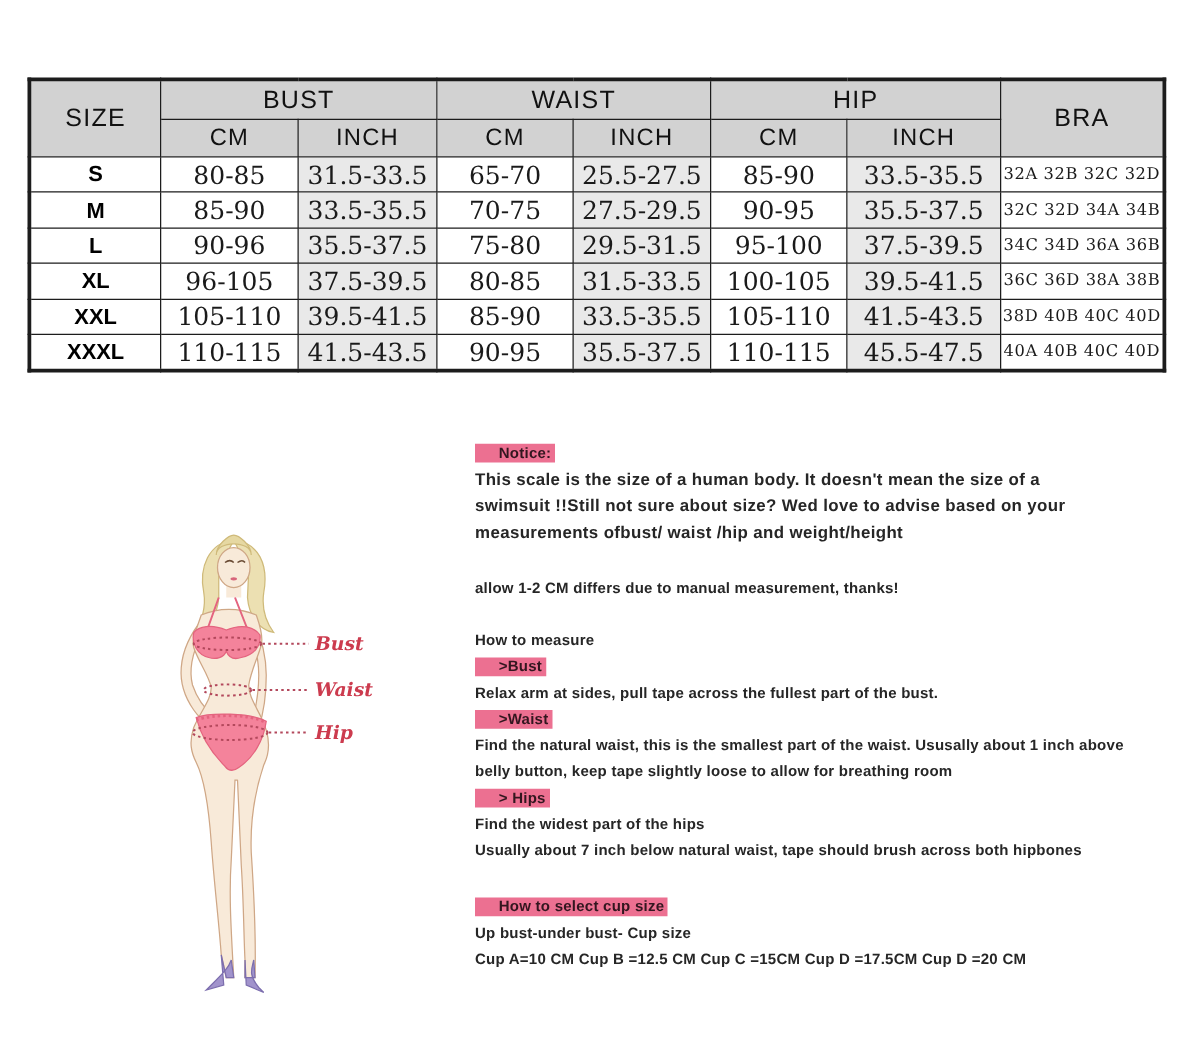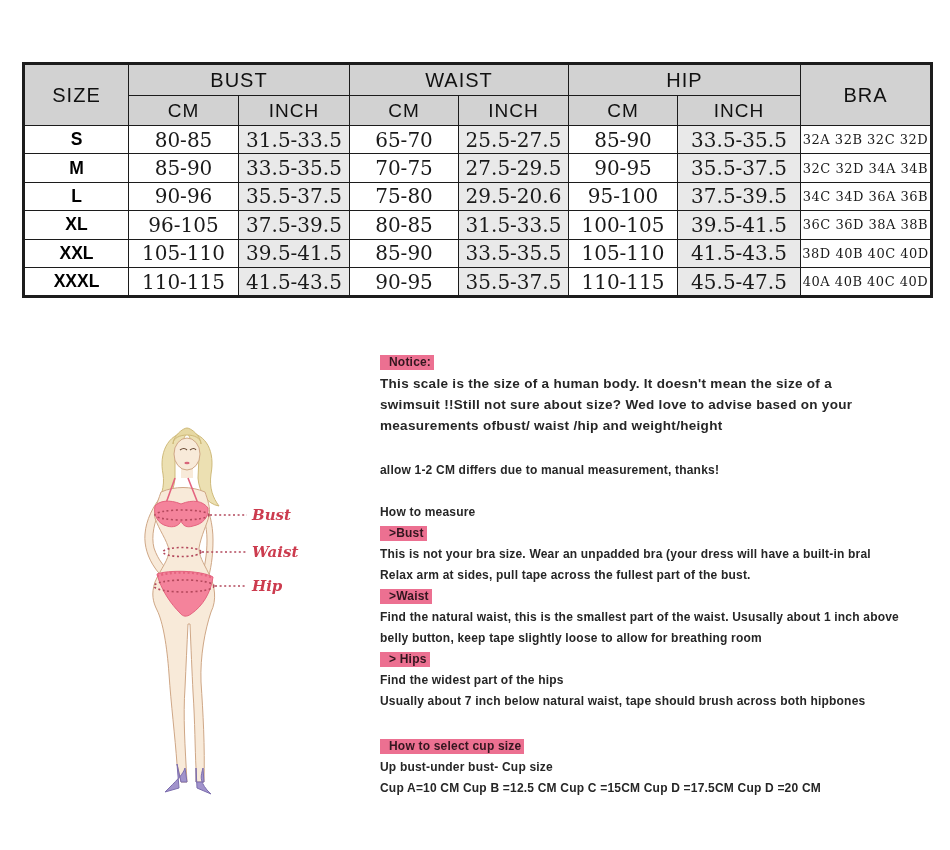--- a/index.html
+++ b/index.html
@@ -22,21 +22,21 @@
   .size-chart td.inch{background:var(--inch-bg,#e9e9e9);}
   .size-chart td.bra-cell{font-size:13px;letter-spacing:.5px;}
 
   
   .notes{position:absolute;left:380px;top:352px;width:556px;color:#262626;
     font-weight:bold;}
   .notes .line{font-size:12px;line-height:21px;letter-spacing:.2px;white-space:nowrap;}
   .notes .line.lg{font-size:13.5px;letter-spacing:.3px;}
   .notes .gap{height:21px;}
   .notes .gap-lg{height:24px;}
-  .notes .hl{background:var(--highlight,#ec7091);padding:0 3px 1px 9px;color:#33161f;}
+  .notes .hl{background:var(--highlight,#ec7091);padding:0 3px 1px 19px;color:#33161f;}
 
   
   .figure{position:absolute;left:95px;top:416px;width:270px;height:400px;}
   .fig-label{font-family:"DejaVu Serif","Liberation Serif",serif;font-style:italic;
     font-weight:bold;font-size:15px;fill:var(--label-red,#cc3b4e);}
 </style>
 </head>
 <body>
 
 <div class="page">
@@ -88,21 +88,21 @@
           <td class="inch">27.5-29.5</td>
           <td class="cm">90-95</td>
           <td class="inch">35.5-37.5</td>
           <td class="bra-cell">32C 32D 34A 34B</td>
         </tr>
         <tr>
           <td class="size-cell">L</td>
           <td class="cm">90-96</td>
           <td class="inch">35.5-37.5</td>
           <td class="cm">75-80</td>
-          <td class="inch">29.5-20.6</td>
+          <td class="inch">29.5-31.5</td>
           <td class="cm">95-100</td>
           <td class="inch">37.5-39.5</td>
           <td class="bra-cell">34C 34D 36A 36B</td>
         </tr>
         <tr>
           <td class="size-cell">XL</td>
           <td class="cm">96-105</td>
           <td class="inch">37.5-39.5</td>
           <td class="cm">80-85</td>
           <td class="inch">31.5-33.5</td>
@@ -193,21 +193,20 @@
   <div class="notes" id="notes">
       <div class="line"><span class="hl">Notice:</span></div>
       <div class="line lg">This scale is the size of a human body. It doesn't mean the size of a</div>
       <div class="line lg">swimsuit !!Still not sure about size? Wed love to advise based on your</div>
       <div class="line lg">measurements ofbust/ waist /hip and weight/height</div>
       <div class="gap-lg"></div>
       <div class="line">allow 1-2 CM differs due to manual measurement, thanks!</div>
       <div class="gap"></div>
       <div class="line">How to measure</div>
       <div class="line"><span class="hl">&gt;Bust</span></div>
-      <div class="line">This is not your bra size. Wear an unpadded bra (your dress will have a built-in bral</div>
       <div class="line">Relax arm at sides, pull tape across the fullest part of the bust.</div>
       <div class="line"><span class="hl">&gt;Waist</span></div>
       <div class="line">Find the natural waist, this is the smallest part of the waist. Ususally about 1 inch above</div>
       <div class="line">belly button, keep tape slightly loose to allow for breathing room</div>
       <div class="line"><span class="hl">&gt; Hips</span></div>
       <div class="line">Find the widest part of the hips</div>
       <div class="line">Usually about 7 inch below natural waist, tape should brush across both hipbones</div>
       <div class="gap-lg"></div>
       <div class="line"><span class="hl">How to select cup size</span></div>
       <div class="line">Up bust-under bust- Cup size</div>

